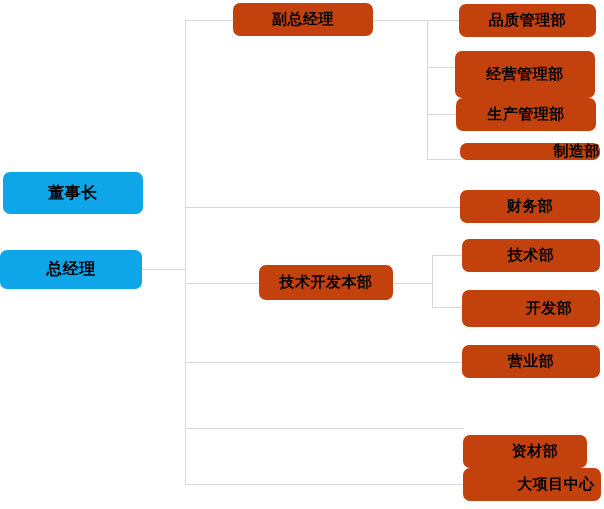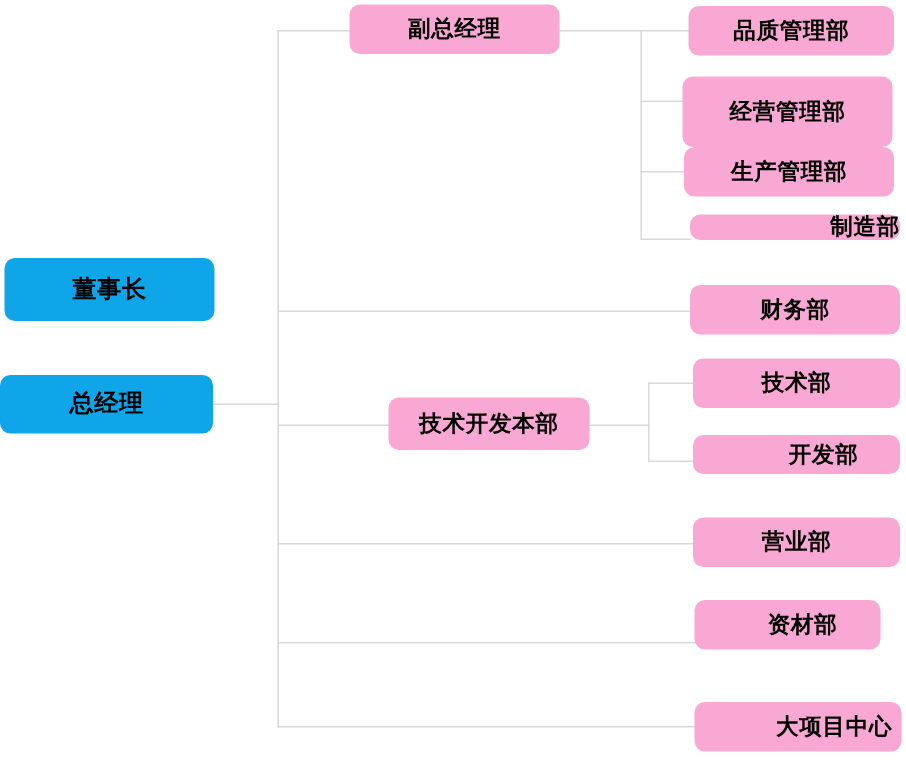--- a/index.html
+++ b/index.html
@@ -28,21 +28,21 @@
     color: #000000;
     letter-spacing: 0.5px;
     white-space: nowrap;
     z-index: 3;
   }
   .node.exec {
     background: #0ea5e9;
     font-size: 16px;
   }
   .node.dept {
-    background: #f9a8d4;
+    background: #c2410c;
     font-size: 15px;
   }
   .connector {
     position: absolute;
     background: #d8d8d8;
     z-index: 1;
   }
   .connector.h {
     height: 1px;
   }
@@ -117,29 +117,29 @@
   </div>
 
   <div class="node dept" style="left:460px; top:190px; width:140px; height:33px;">
     <span>财务部</span>
   </div>
 
   <div class="node dept" style="left:462px; top:239px; width:138px; height:33px;">
     <span>技术部</span>
   </div>
 
-  <div class="node dept" style="left:462px; top:290px; width:138px; height:26px;padding-left:36px;">
+  <div class="node dept" style="left:462px; top:290px; width:138px; height:37px;padding-left:36px;">
     <span>开发部</span>
   </div>
 
   <div class="node dept" style="left:462px; top:345px; width:138px; height:33px;">
     <span>营业部</span>
   </div>
 
-  <div class="node dept" style="left:463px; top:400px; width:124px; height:33px;padding-left:20px;">
+  <div class="node dept" style="left:463px; top:435px; width:124px; height:33px;padding-left:20px;">
     <span>资材部</span>
   </div>
 
   <div class="node dept" style="left:463px; top:468px; width:138px; height:33px;padding-left:48px;">
     <span>大项目中心</span>
   </div>
 
 </div>
 
 </body></html>

